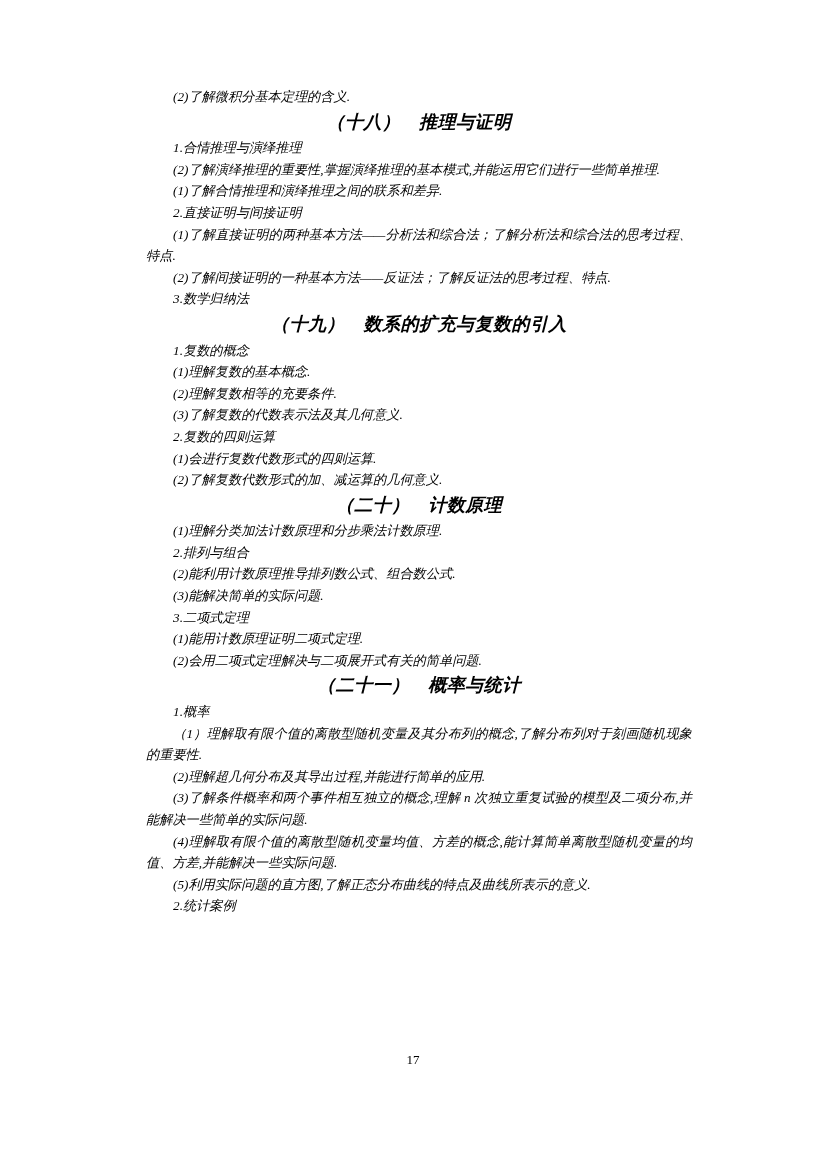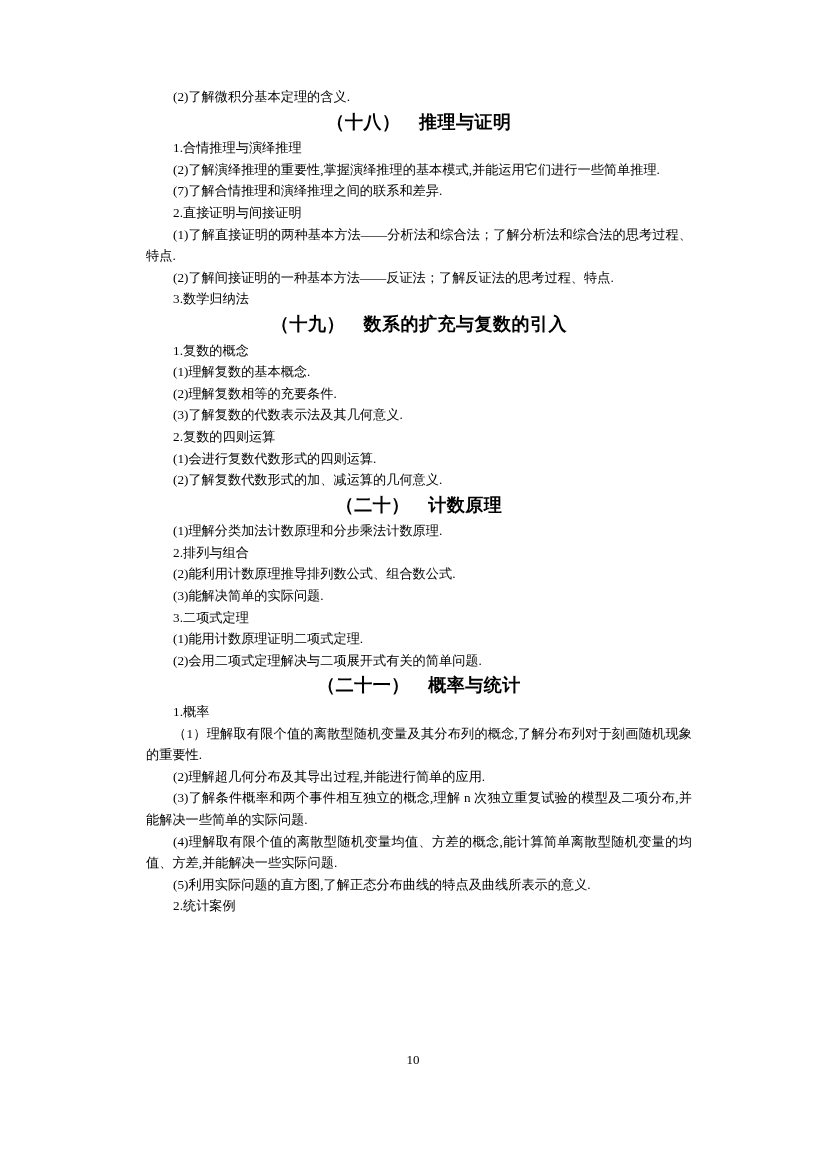--- a/index.html
+++ b/index.html
@@ -18,20 +18,21 @@
   }
   .content {
     position: absolute;
     left: 146px;
     top: 86px;
     width: 546px;
     font-size: 13.2px;
     line-height: 21.6px;
     text-align: justify;
     text-justify: inter-ideograph;
+    font-style: italic;
   }
   .para {
     text-indent: 2.05em;
     margin: 0;
   }
   .heading {
     font-family: "Liberation Sans", "DejaVu Sans", sans-serif;
     font-weight: 700;
     text-align: center;
     text-indent: 0;
@@ -50,21 +51,21 @@
 </style>
 </head>
 <body>
 
 <div class="page">
   <div class="content">
       <div class="para">(2)了解微积分基本定理的含义.</div>
       <div class="heading">（十八）　推理与证明</div>
       <div class="para">1.合情推理与演绎推理</div>
       <div class="para">(2)了解演绎推理的重要性,掌握演绎推理的基本模式,并能运用它们进行一些简单推理.</div>
-      <div class="para">(7)了解合情推理和演绎推理之间的联系和差异.</div>
+      <div class="para">(1)了解合情推理和演绎推理之间的联系和差异.</div>
       <div class="para">2.直接证明与间接证明</div>
       <div class="para">(1)了解直接证明的两种基本方法——分析法和综合法；了解分析法和综合法的思考过程、特点.</div>
       <div class="para">(2)了解间接证明的一种基本方法——反证法；了解反证法的思考过程、特点.</div>
       <div class="para">3.数学归纳法</div>
       <div class="heading">（十九）　数系的扩充与复数的引入</div>
       <div class="para">1.复数的概念</div>
       <div class="para">(1)理解复数的基本概念.</div>
       <div class="para">(2)理解复数相等的充要条件.</div>
       <div class="para">(3)了解复数的代数表示法及其几何意义.</div>
       <div class="para">2.复数的四则运算</div>
@@ -80,14 +81,14 @@
       <div class="para">(2)会用二项式定理解决与二项展开式有关的简单问题.</div>
       <div class="heading">（二十一）　概率与统计</div>
       <div class="para">1.概率</div>
       <div class="para">（1）理解取有限个值的离散型随机变量及其分布列的概念,了解分布列对于刻画随机现象的重要性.</div>
       <div class="para">(2)理解超几何分布及其导出过程,并能进行简单的应用.</div>
       <div class="para">(3)了解条件概率和两个事件相互独立的概念,理解 n 次独立重复试验的模型及二项分布,并能解决一些简单的实际问题.</div>
       <div class="para">(4)理解取有限个值的离散型随机变量均值、方差的概念,能计算简单离散型随机变量的均值、方差,并能解决一些实际问题.</div>
       <div class="para">(5)利用实际问题的直方图,了解正态分布曲线的特点及曲线所表示的意义.</div>
       <div class="para">2.统计案例</div>
     </div>
-  <div class="footer">10</div>
+  <div class="footer">17</div>
 </div>
 
 </body></html>

